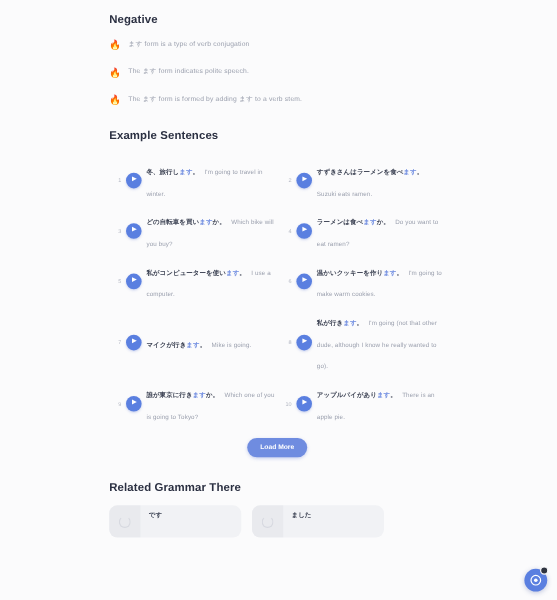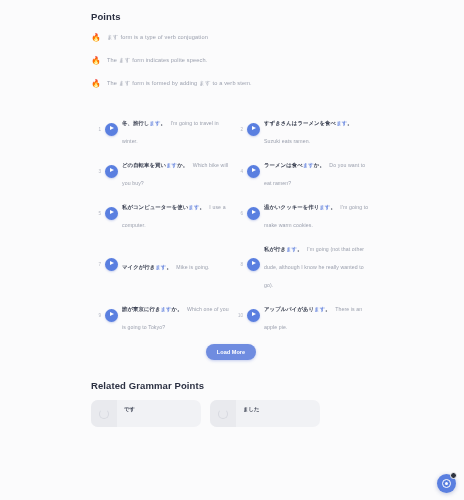--- a/index.html
+++ b/index.html
@@ -227,39 +227,40 @@
     border: 1px solid #fbfbfc;
   }
 </style>
 </head>
 <body>
 
 <div class="page">
   <div class="content">
 
     <section id="summary-section">
-      <h2 class="section-title">Points</h2>
+      <h2 class="section-title">Negative</h2>
       <div class="summary-list">
         <div class="summary-item">
           <span class="fire-icon">🔥</span>
           <span class="summary-text">ます form is a type of verb conjugation</span>
         </div>
         <div class="summary-item">
           <span class="fire-icon">🔥</span>
           <span class="summary-text">The ます form indicates polite speech.</span>
         </div>
         <div class="summary-item">
           <span class="fire-icon">🔥</span>
           <span class="summary-text">The ます form is formed by adding ます to a verb stem.</span>
         </div>
       </div>
     </section>
 
 
     <section id="examples-section">
+      <h2 class="section-title">Example Sentences</h2>
       <div class="examples-grid">
 
         <div class="sentence-row">
           <span class="sentence-num">1</span>
           <span class="play-btn"></span>
           <span class="sentence-text">
             <span class="sentence-jp"><span>冬、旅行し</span><span class="hl">ます</span><span>。</span></span>
             <span class="sentence-en">I'm going to travel in winter.</span>
           </span>
         </div>
@@ -345,21 +346,21 @@
           </span>
         </div>
 
       </div>
       <div class="load-more-wrap">
         <button class="load-more-btn">Load More</button>
       </div>
     </section>
 
     <section id="related-section">
-      <h2 class="section-title">Related Grammar Points</h2>
+      <h2 class="section-title">Related Grammar There</h2>
       <div class="related-grid">
 
         <div class="related-card">
           <div class="related-thumb">
             <span class="spinner"></span>
           </div>
           <div class="related-body">
             <div class="related-title">です</div>
 
           </div>

